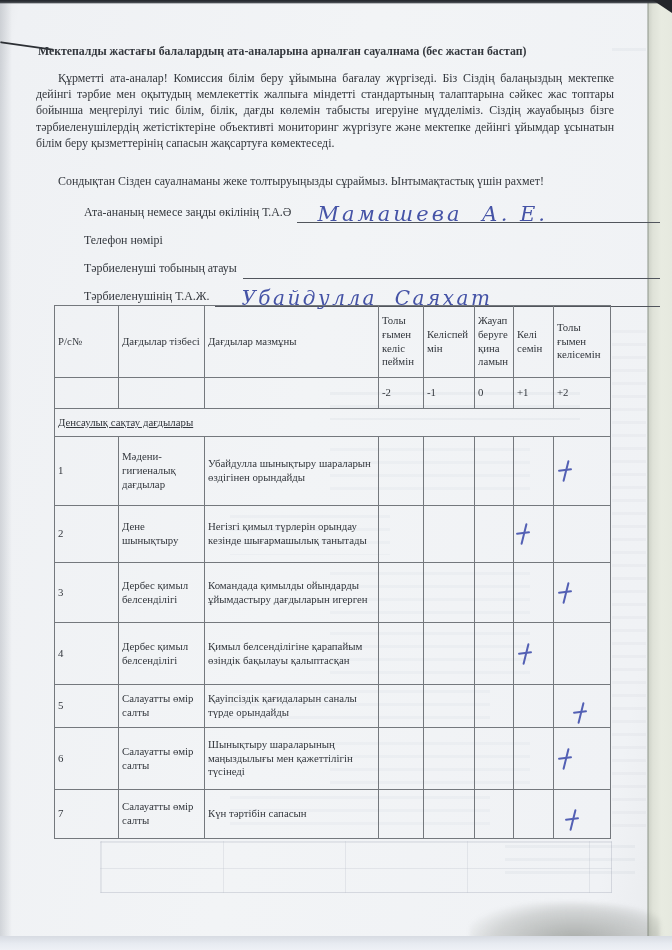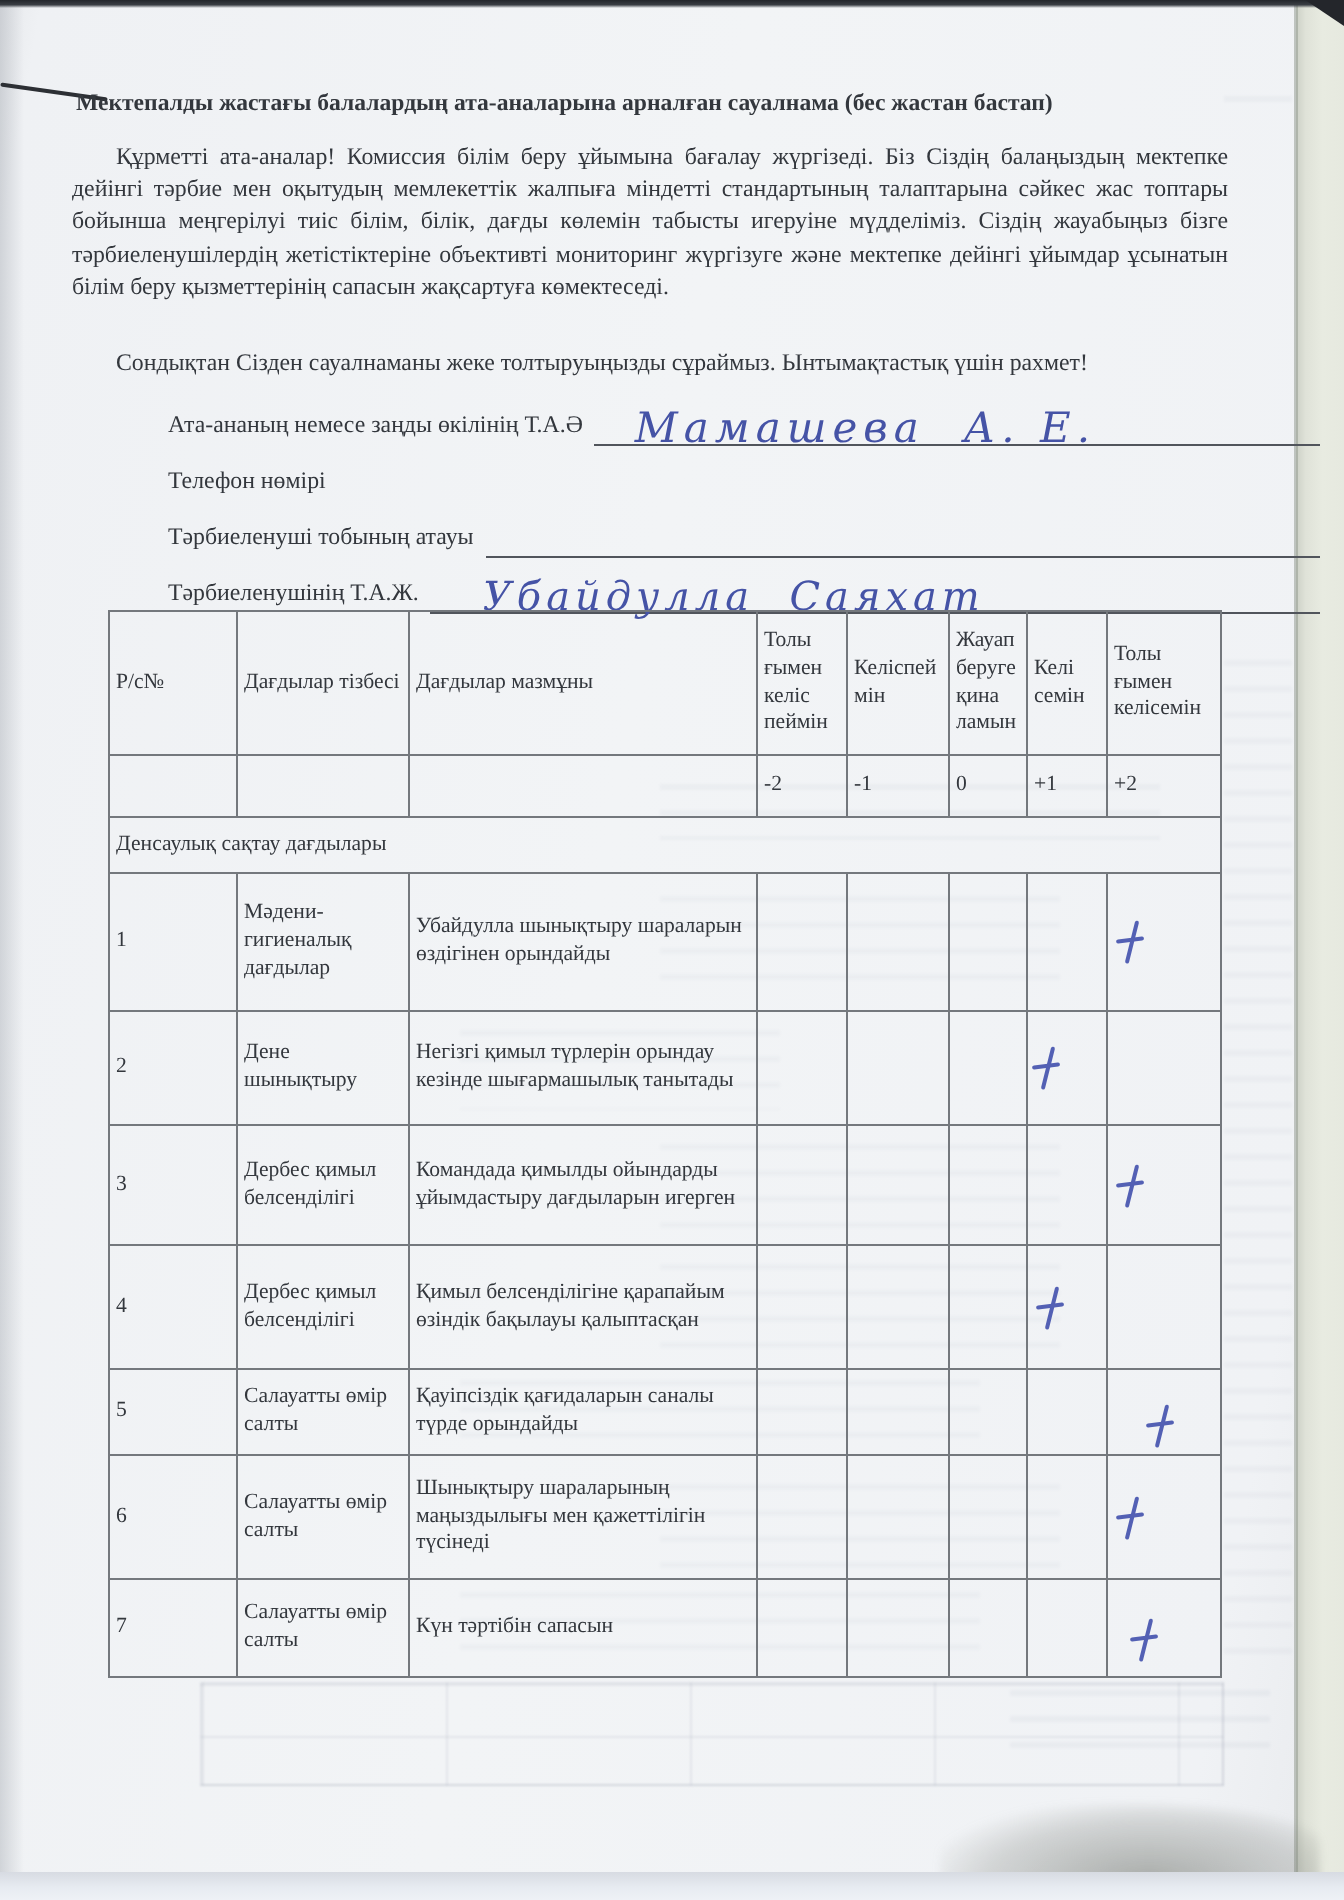--- a/index.html
+++ b/index.html
@@ -53,21 +53,21 @@
   .hand.child{left:26px;font-size:20px;letter-spacing:2.5px;}
 
   
   table.survey{position:absolute;left:54px;top:305px;width:557px;border-collapse:collapse;table-layout:fixed;
     font-size:10.8px;line-height:13.8px;}
   table.survey th,table.survey td{border:1px solid #74787d;padding:2px 3px;vertical-align:middle;
     text-align:left;font-weight:normal;overflow:hidden;}
   tr.head-row{height:72px;}
   tr.head-row th.rate-head{white-space:pre-line;vertical-align:middle;}
   tr.score-row{height:31px;}
-  tr.section-row{height:28px;}
+  tr.section-row{height:28px;text-decoration:underline;}
   tbody.rows tr:nth-child(1){height:69px;}
   tbody.rows tr:nth-child(2){height:57px;}
   tbody.rows tr:nth-child(3){height:60px;}
   tbody.rows tr:nth-child(4){height:62px;}
   tbody.rows tr:nth-child(5){height:43px;}
   tbody.rows tr:nth-child(6){height:62px;}
   tbody.rows tr:nth-child(7){height:49px;}
   td.rate-cell{text-align:center;}
   
   .cross{position:relative;display:inline-block;width:16px;height:22px;vertical-align:middle;}

